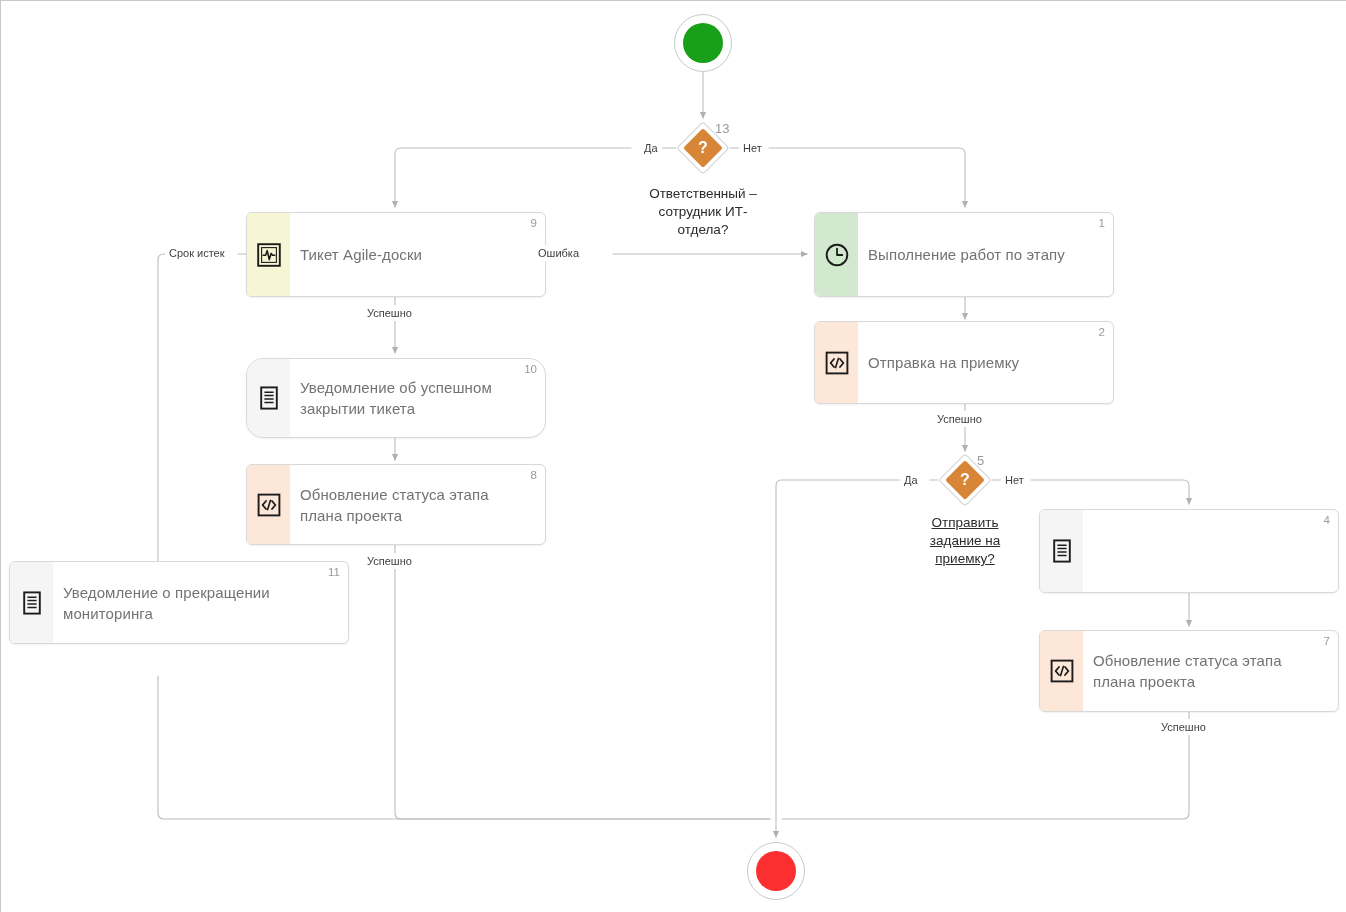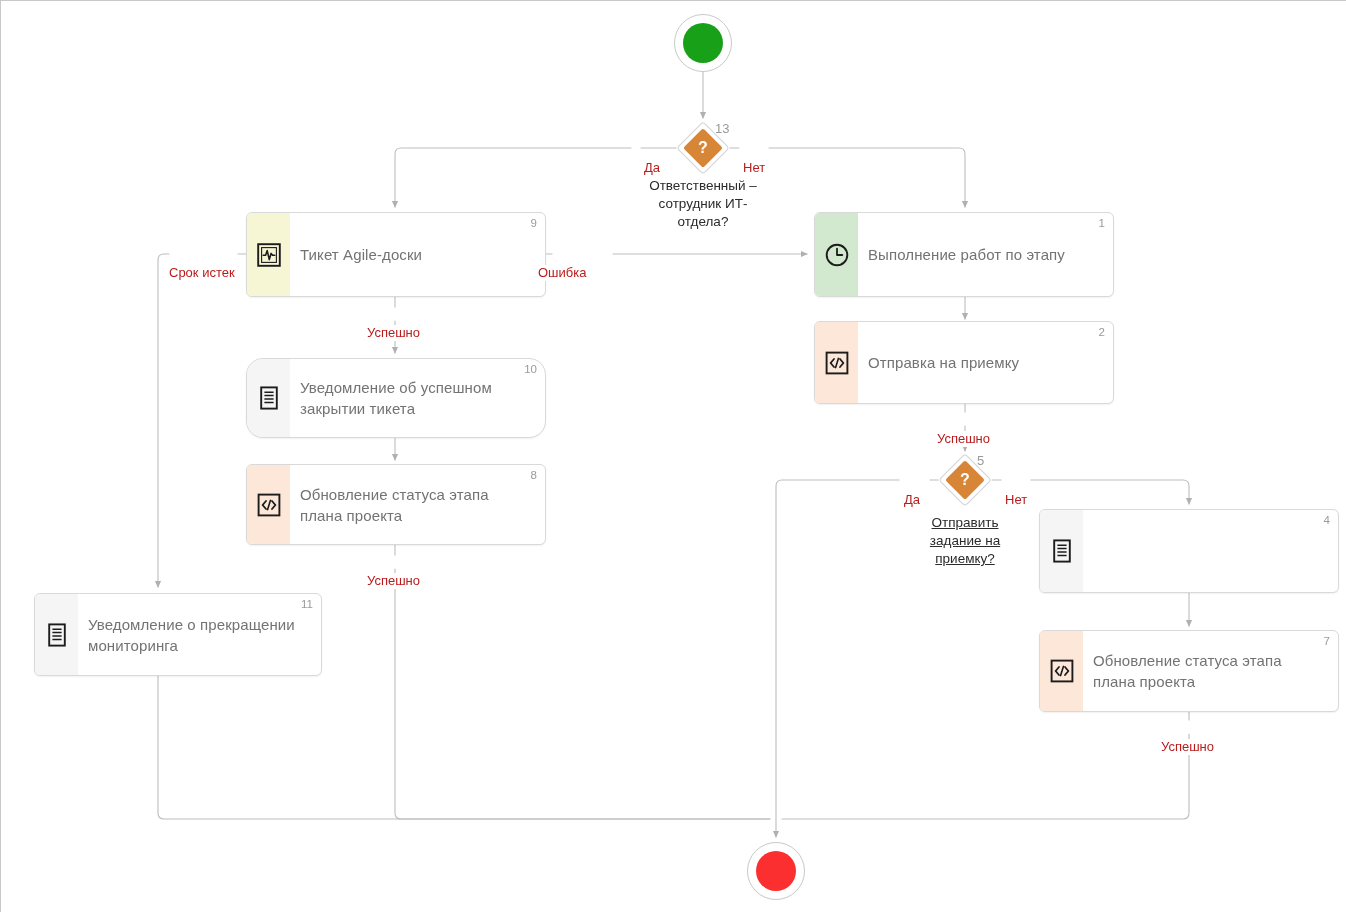--- a/index.html
+++ b/index.html
@@ -139,27 +139,26 @@
   .terminator .dot {
     width: 40px; height: 40px;
     border-radius: 50%;
   }
   .dot-start { background: #19a019; }
   .dot-end   { background: #fb2f2f; }
 
   
   .elabel {
     position: absolute;
-    font-size: 13px;
-    color: #b91c1c;
+    font-size: 11px;
+    color: #404040;
     background: #ffffff;
     padding: 0 4px;
     white-space: nowrap;
     line-height: 16px;
-    margin-top: 20px;
   }
 </style>
 </head>
 <body>
 
 <div id="canvas">
 
   <svg id="edges" viewBox="0 0 1346 912" width="1346" height="912">
     <defs>
       <marker id="arr" markerWidth="10" markerHeight="10" refX="6.2" refY="3.6" orient="auto" markerUnits="userSpaceOnUse">
@@ -214,21 +213,21 @@
   <div class="terminator" style="left:673px; top:13px;">
     <div class="dot dot-start"></div>
   </div>
 
   <div class="gateway" style="left:675px; top:120px;">
     <div class="dia-outer"></div>
     <div class="dia-inner"></div>
     <div class="qmark">?</div>
     <div class="gw-num">13</div>
   </div>
-  <div class="gw-caption" style="left:636px; top:176px; width:132px;">
+  <div class="gw-caption" style="left:636px; top:184px; width:132px;">
     <div>Ответственный –</div>
     <div>сотрудник ИТ-</div>
     <div>отдела?</div>
   </div>
   <div class="elabel" style="left:639px; top:139px;">Да</div>
   <div class="elabel" style="left:738px; top:139px;">Нет</div>
 
   <div class="node" style="left:245px; top:211px; width:300px; height:85px;">
     <div class="strip strip-yellow">
       <svg class="ico" viewBox="0 0 26 26">
@@ -277,21 +276,21 @@
     <div class="body">
       <div class="num">8</div>
       <div class="label">
         <div>Обновление статуса этапа</div>
         <div>плана проекта</div>
       </div>
     </div>
   </div>
   <div class="elabel" style="left:362px; top:552px;">Успешно</div>
 
-  <div class="node" style="left:8px; top:592px; width:288px; height:83px;margin-left:25px;">
+  <div class="node" style="left:8px; top:560px; width:340px; height:83px;">
     <div class="strip strip-grey">
       <svg class="ico" viewBox="0 0 26 26">
         <rect x="5.2" y="2.4" width="15.6" height="21.2" fill="none" stroke="#1c1c1c" stroke-width="1.9"></rect>
         <line x1="8.4" y1="7.2" x2="17.6" y2="7.2" stroke="#1c1c1c" stroke-width="1.5"></line>
         <line x1="8.4" y1="10.6" x2="17.6" y2="10.6" stroke="#1c1c1c" stroke-width="1.5"></line>
         <line x1="8.4" y1="14.0" x2="17.6" y2="14.0" stroke="#1c1c1c" stroke-width="1.5"></line>
         <line x1="8.4" y1="17.4" x2="17.6" y2="17.4" stroke="#1c1c1c" stroke-width="1.5"></line>
       </svg>
     </div>
     <div class="body">

